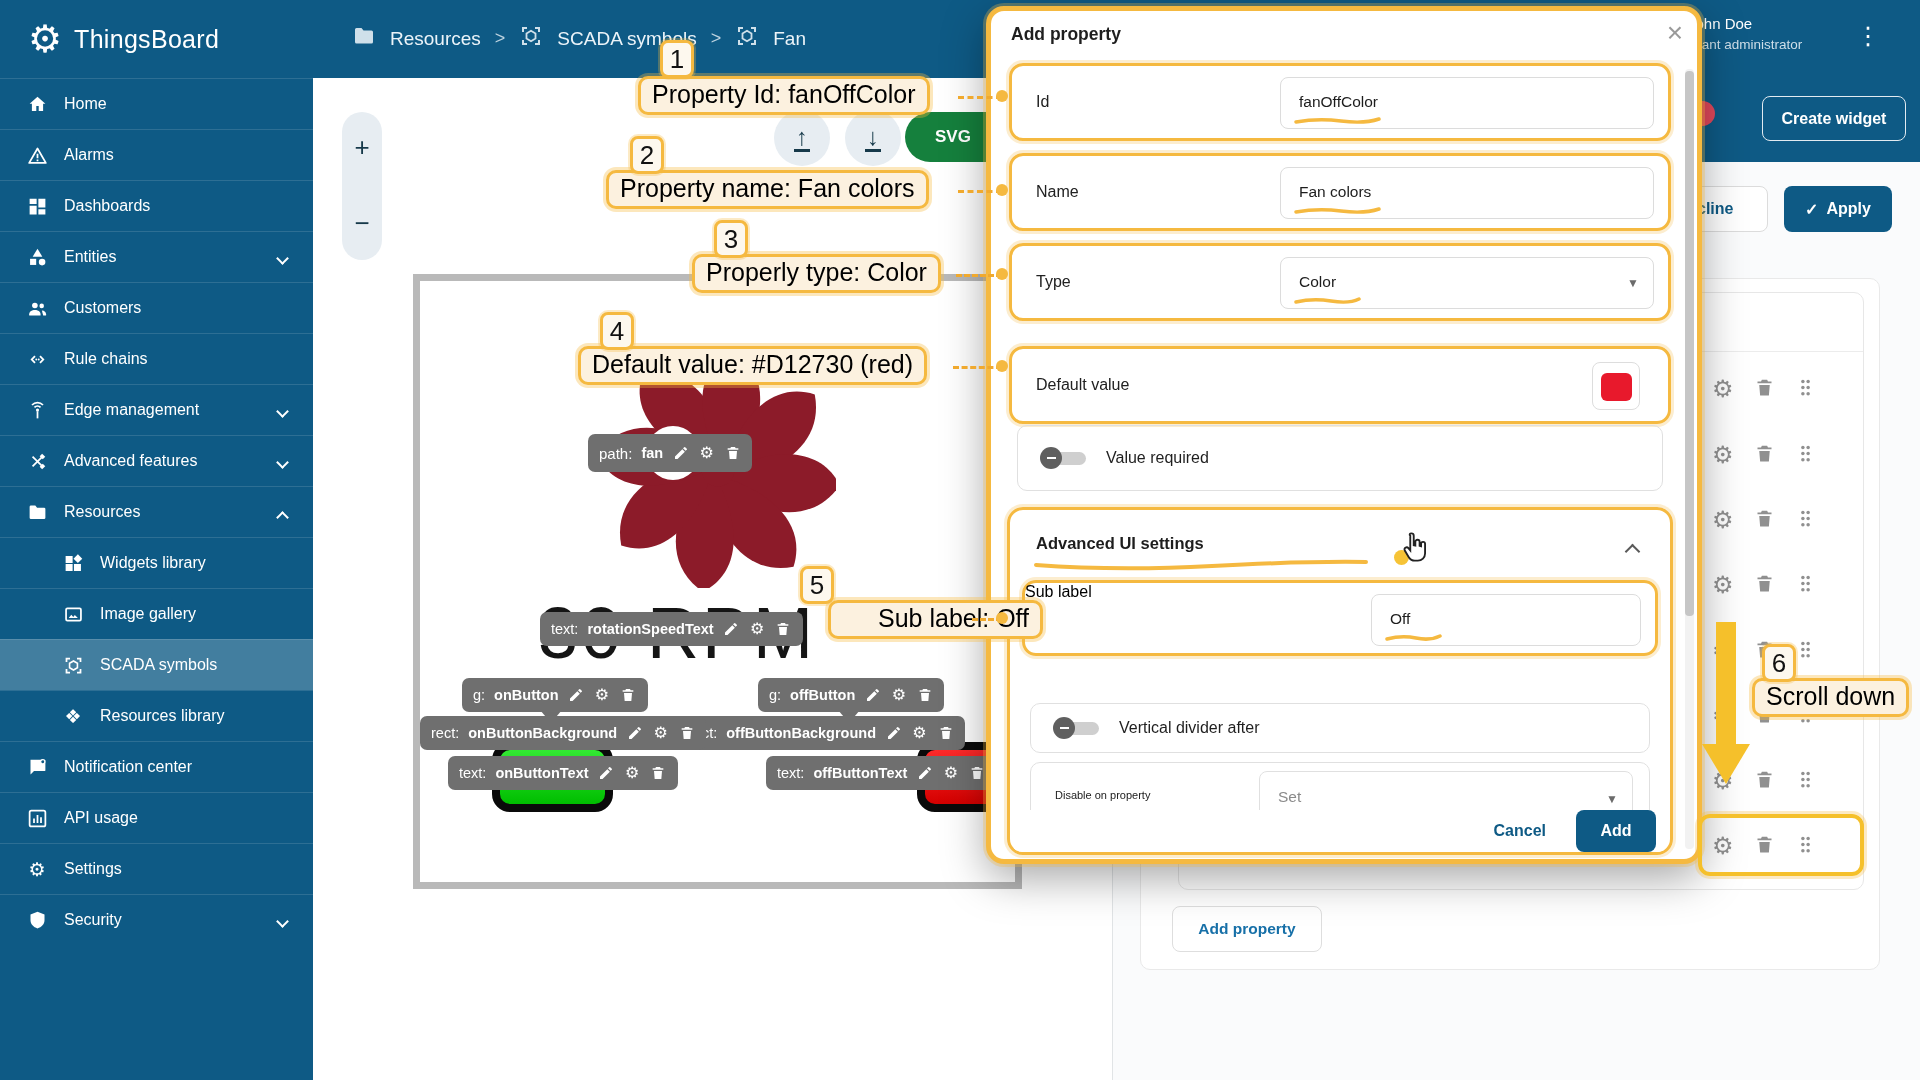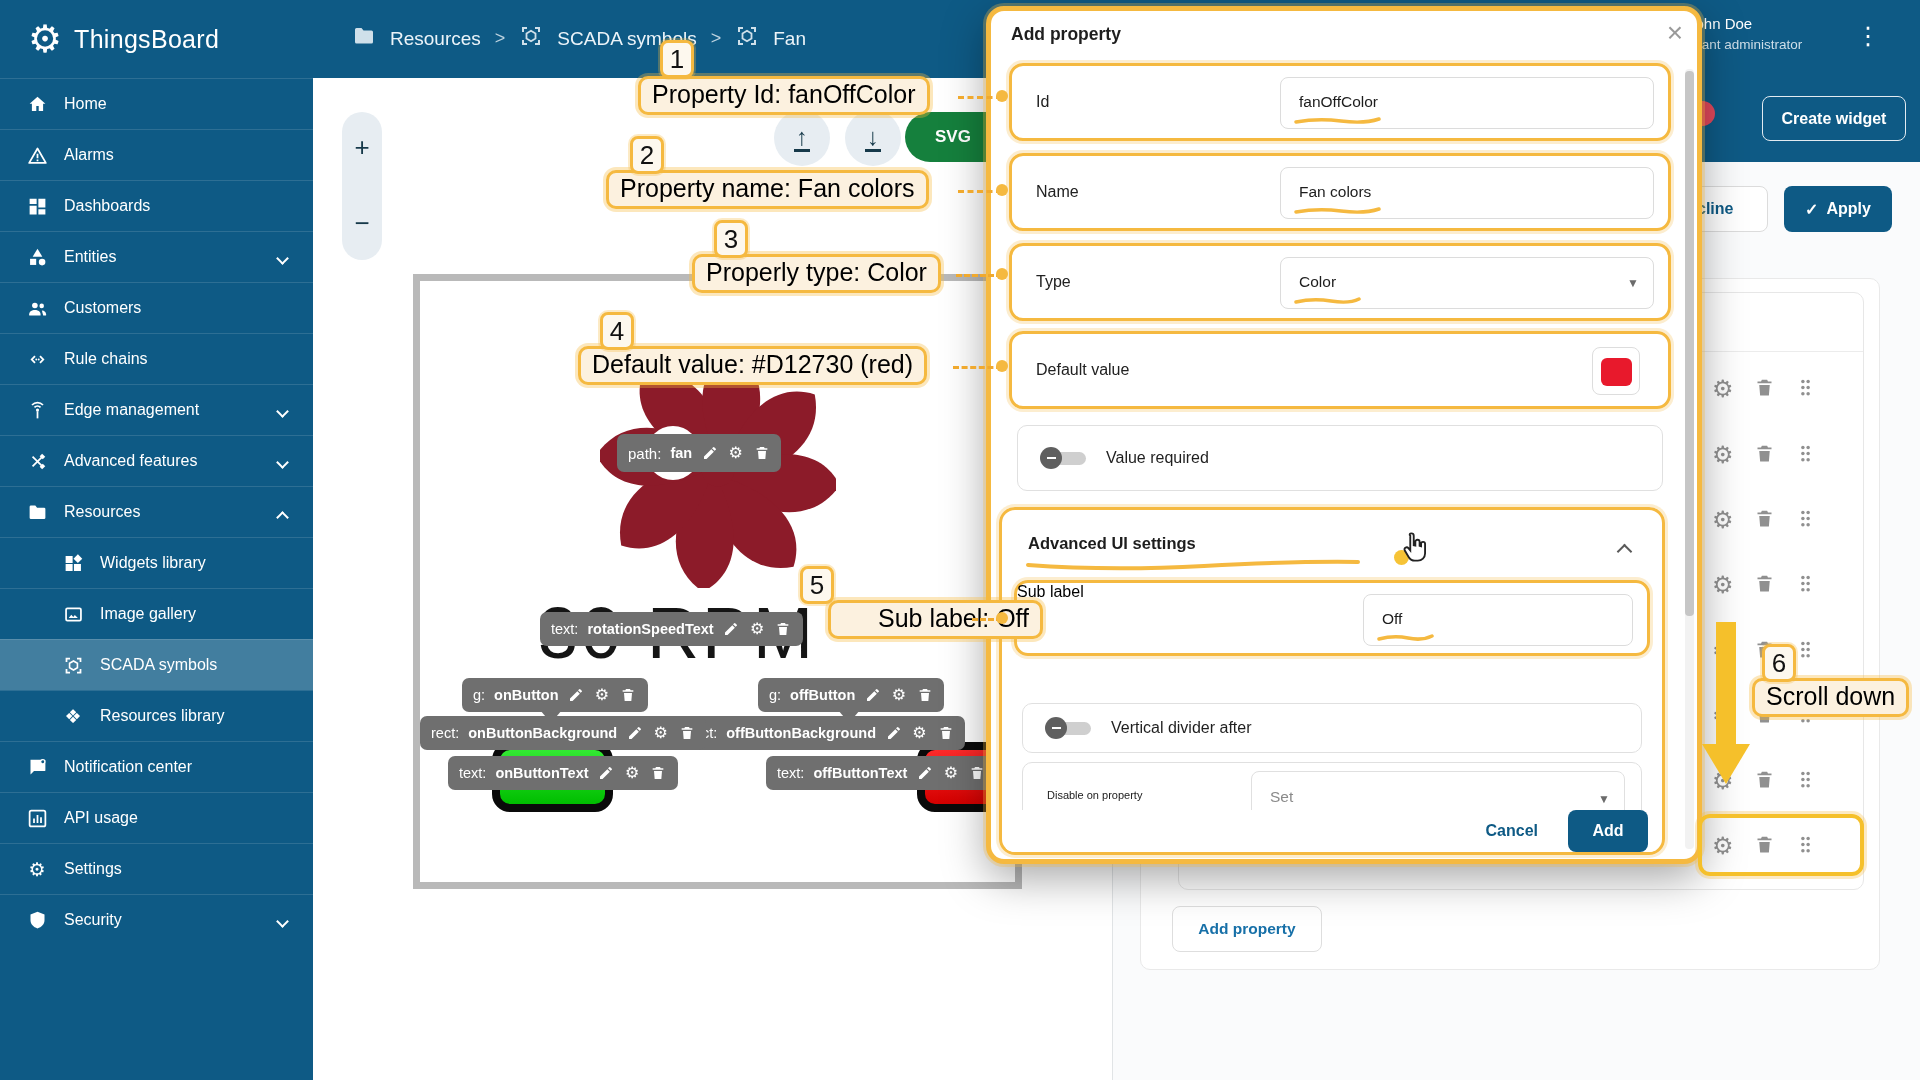--- a/index.html
+++ b/index.html
@@ -94,21 +94,21 @@
   .inputbox .dd { position:absolute; right:14px; top:18px; font-size:12px; color:#6B6B6B; }
   .grow { left:26px; width:646px; height:66px; border:1px solid #E0E0E0; border-radius:10px; }
 
   .toggle { position:absolute; left:22px; top:50%; transform:translateY(-50%); width:52px; height:24px; }
   .toggle .track { position:absolute; left:10px; top:6px; width:36px; height:13px; background:#CFCFCF; border-radius:7px; }
   .toggle .knob { position:absolute; left:0; top:1px; width:22px; height:22px; border-radius:50%; background:#5F5F5F;
                   display:flex; align-items:center; justify-content:center; }
   .toggle .knob i { display:block; width:9px; height:2.4px; background:#fff; }
   .tlabel { position:absolute; left:88px; top:50%; transform:translateY(-50%); font-size:16px; color:#1F1F1F; }
 
-  .advanced { left:8px; top:496px; width:666px; height:348px; border:3px solid #F5B940; border-radius:16px;
+  .advanced { left:16px; top:496px; width:666px; height:348px; border:3px solid #F5B940; border-radius:16px;
               box-shadow:0 0 0 3px rgba(245,185,64,.25); overflow:hidden; }
   .adv-title { position:absolute; left:26px; top:24px; font-size:16.5px; font-weight:bold; color:#1D1D1D; }
   .chevup { position:absolute; right:32px; top:36px; width:11px; height:11px; border-right:2.4px solid #5A5A5A; border-top:2.4px solid #5A5A5A; transform:rotate(-45deg); }
   .subrow { position:absolute; left:12px; top:70px; width:636px; height:76px; border:3px solid #F5B940; border-radius:14px;
             box-shadow:0 0 0 3px rgba(245,185,64,.25); }
   .subrow .inputbox { width:270px; }
   .advgrey { position:absolute; left:20px; width:620px; border:1px solid #E0E0E0; border-radius:10px; }
   .dlg-footer { position:absolute; left:4px; top:300px; width:650px; height:42px; background:#fff;
                 display:flex; align-items:center; justify-content:flex-end; gap:30px; padding-right:8px; }
   .cancelbtn { color:#0E5A85; font-size:16px; font-weight:bold; }
@@ -367,21 +367,21 @@
       <span>On</span>
     </div>
   <div class="abs scadabtn off" style="left:917px; top:742px;">
       <span>Off</span>
     </div>
 
   <div class="abs tri" style="left:540px; top:710px;"></div>
   <div class="abs tri" style="left:838px; top:710px;"></div>
   <div class="abs hovercircle"></div>
 
-  <div class="abs el-badge big" style="left:588px; top:434px; z-index:9;margin-left:29px;">
+  <div class="abs el-badge big" style="left:588px; top:434px; z-index:9;">
     <span>path:</span>
       <b>fan</b>
     <span class="bic">
         <svg viewBox="0 0 24 24">
           <path d="M3 17.2V21h3.8L17.8 10 14 6.2zM20.7 7.1a1 1 0 000-1.4l-2.4-2.4a1 1 0 00-1.4 0L15 5l3.8 3.8z"></path>
         </svg>
       </span>
     <span class="bic g">⚙</span>
     <span class="bic">
         <svg viewBox="0 0 24 24">
@@ -660,21 +660,21 @@
     <div class="in frow" style="top:232px;">
       <span class="lbl">Type</span>
       <div class="inputbox">
         <span class="val">Color</span>
         <span class="dd">▼</span>
         <svg class="sq squiggle" width="70" height="10">
             <path d="M3 7 Q 20 3 38 6 T 66 4"></path>
           </svg>
       </div>
     </div>
-    <div class="in frow" style="top:320px;">
+    <div class="in frow" style="top:335px;">
       <span class="lbl">Default value</span>
       <div class="swatchbtn">
           <div class="swatch"></div>
         </div>
     </div>
     <div class="in grow" style="top:414px;">
       <div class="toggle">
         <div class="track"></div>
         <div class="knob">
             <i></i>

